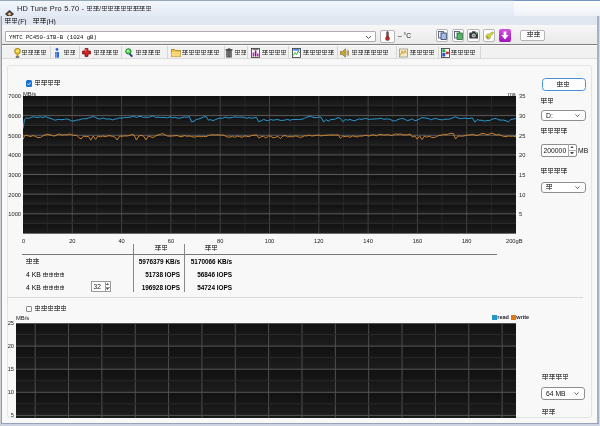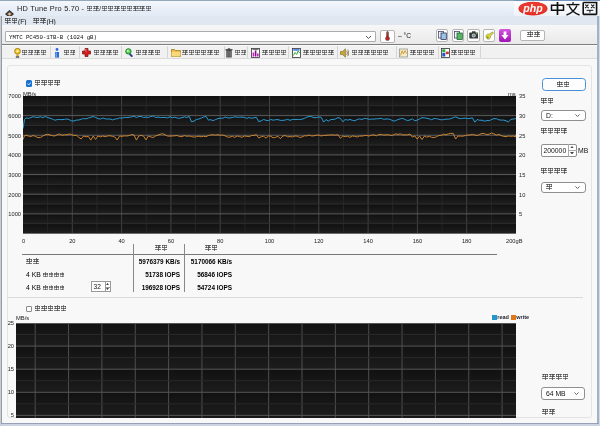--- a/index.html
+++ b/index.html
@@ -46,40 +46,20 @@
 <div class="ab" id="appicon" style="left:5px;top:4px;width:9px;height:8px;">
 <svg width="9" height="8" viewBox="0 0 9 8">
         <polygon points="4.5,0 9,4 4.5,8 0,4" fill="#34343c"></polygon>
         <polygon points="4.5,1.6 7.2,4 4.5,6.4 1.8,4" fill="#555560"></polygon>
         <polygon points="4.5,2.2 6.6,4 4.5,5.8 2.4,4" fill="#d09a50"></polygon>
         <circle cx="4.5" cy="4" r="0.8" fill="#f0e0b8"></circle>
       </svg></div>
 <div id="titletxt" class="ab">HD Tune Pro 5.70 - <span style="font-size:6.4px"><i class="z"></i><i class="z"></i>/<i class="z"></i><i class="z"></i><i class="z"></i><i class="z"></i><i class="z"></i><i class="z"></i><i class="z"></i><i class="z"></i></span></div>
 
 <div class="ab" style="left:514px;top:0;width:86px;height:16px;background:linear-gradient(#fdfdfe,#eef2f8);border-top:1px solid #7193bd;box-sizing:border-box;"></div>
-<div class="ab" style="left:517px;top:1px;">
-<svg width="83" height="15" viewBox="0 0 83 15">
-<ellipse cx="16" cy="7.6" rx="14.5" ry="6.9" fill="#e02c22"></ellipse>
-<ellipse cx="16" cy="6.9" rx="13.6" ry="5.9" fill="#e8392e"></ellipse>
-<text x="16" y="10.6" font-size="10.6" font-style="italic" font-weight="bold" fill="#fff" text-anchor="middle" font-family="Liberation Sans">php</text>
-<g stroke="#111" fill="none">
-
-<path d="M40.5,1 L40.5,14" stroke-width="1.7"></path>
-<path d="M34.5,4.2 L46.5,4.2 L46.5,9.2 L34.5,9.2 Z" stroke-width="1.5"></path>
-
-<path d="M56,1.2 L56,2.8" stroke-width="1.6"></path>
-<path d="M49.5,3.6 L62.5,3.6" stroke-width="1.4"></path>
-<path d="M60,4.5 C58,9 54,12.5 49.5,14" stroke-width="1.4"></path>
-<path d="M52,4.5 C54,9 58,12.5 62.5,14" stroke-width="1.4"></path>
-
-<path d="M66.2,1.5 L66.2,13.6 M66.2,1.5 L79.6,1.5 L79.6,13.6 M66.2,13.4 L79.6,13.4" stroke-width="1.6"></path>
-<path d="M68.3,3.6 L71.6,7.2 M71.4,3.6 L68.1,7.2 M74.2,3.6 L77.5,7.2 M77.3,3.6 L74,7.2" stroke-width="1.1"></path>
-<path d="M69.6,9.3 L76.3,9.3 M72.9,9.3 L72.9,11.6" stroke-width="1.0"></path>
-</g>
-</svg></div>
 
 <div id="menubar" class="ab"></div>
 <div class="menu ab" style="left:4.5px;"><i class="z"></i><i class="z"></i>(F)</div>
 <div class="menu ab" style="left:33px;"><i class="z"></i><i class="z"></i>(H)</div>
 
 <div id="tb1" class="ab"></div>
 <div id="combo1" class="ab">
       <span class="t">YMTC PC450-1TB-B (1024 gB)</span>
 <svg class="chev" style="right:4px;top:4px" width="5" height="3" viewBox="0 0 5 3">
         <path d="M0,0 L2.5,2.5 L5,0" stroke="#444" fill="none" stroke-width="0.9"></path>

